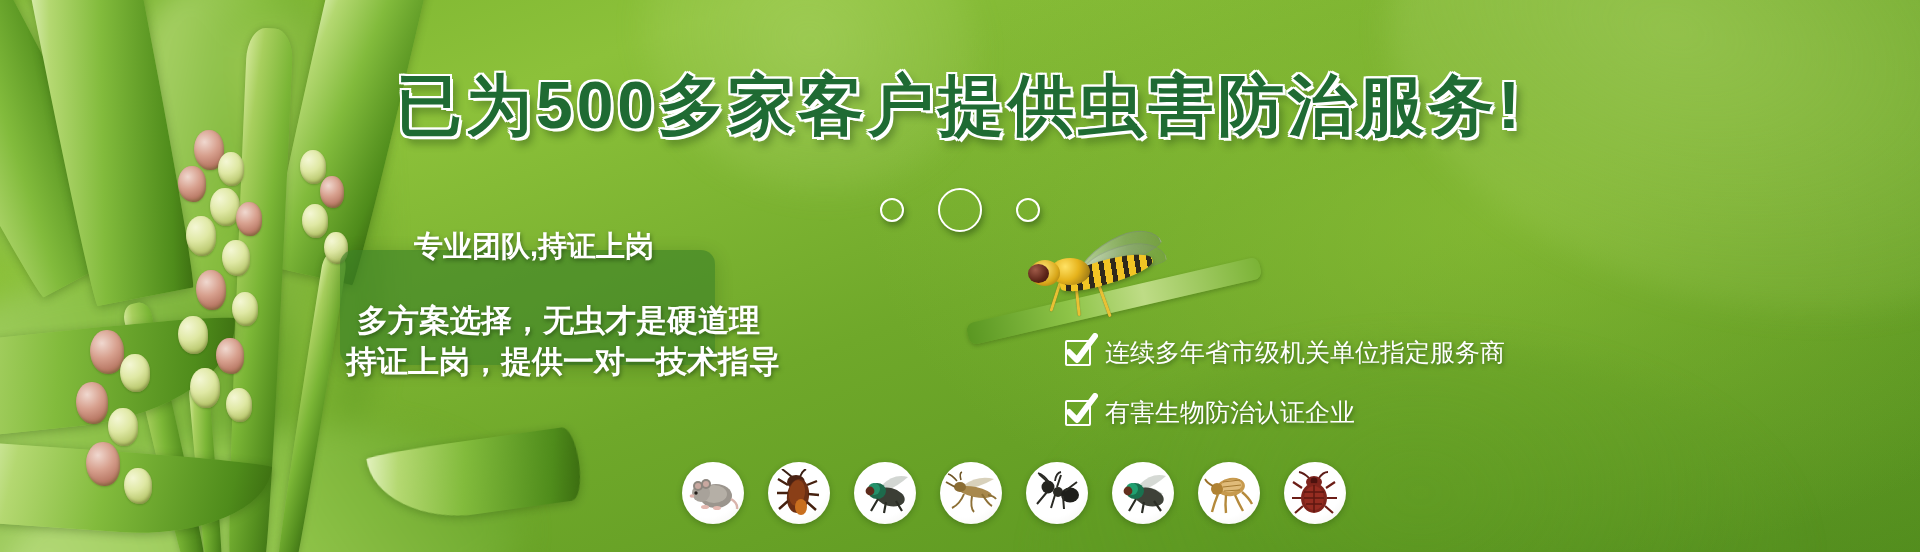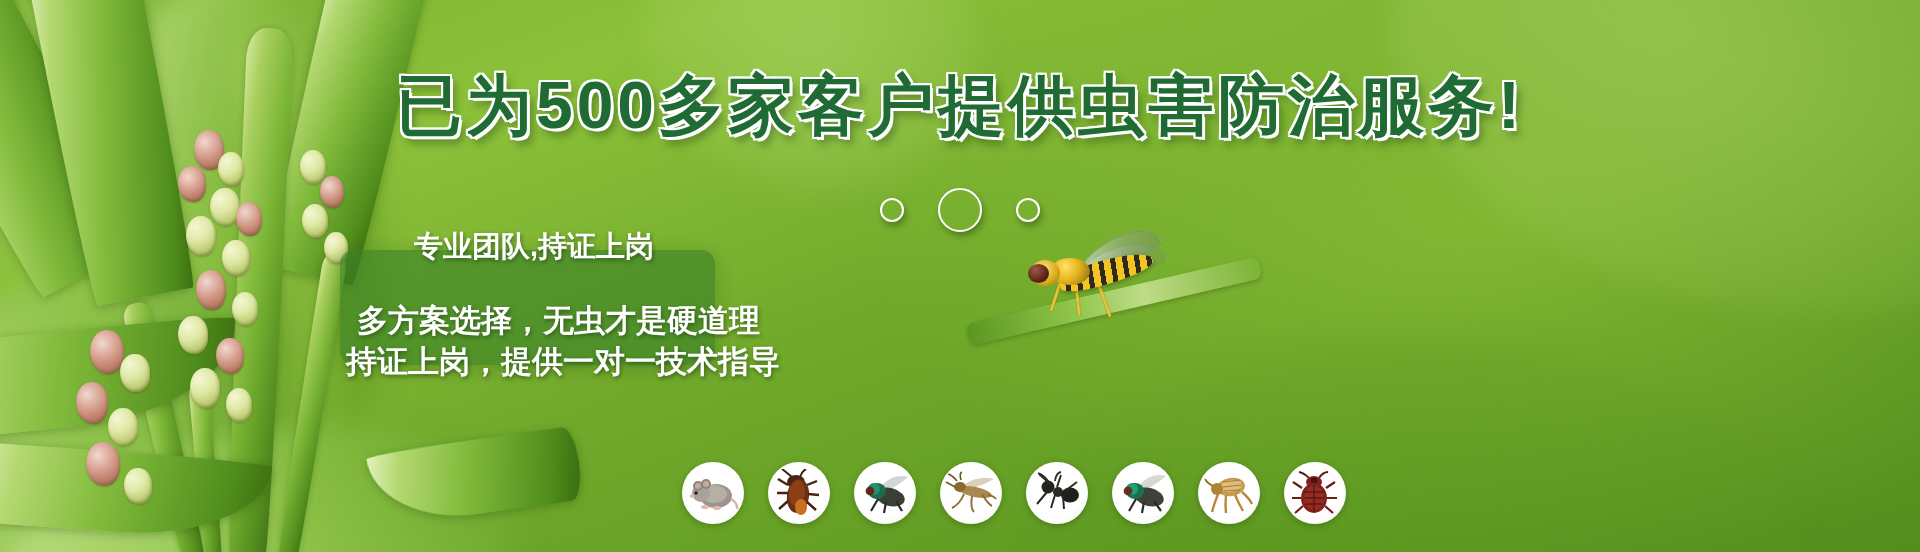--- a/index.html
+++ b/index.html
@@ -287,20 +287,38 @@
     <span class="dot small"></span>
   </div>
 
   <div class="infobox"></div>
   <div class="boxlines">
     <div class="boxline l1">专业团队,持证上岗</div>
     <div class="boxline l2">多方案选择，无虫才是硬道理</div>
     <div class="boxline l3">持证上岗，提供一对一技术指导</div>
   </div>
 
+  <div class="checklist">
+    <div class="checkrow">
+      <span class="checkbox-icon">
+        <svg width="34" height="34" viewBox="0 0 34 34">
+          <path d="M5 19 L13 27 L31 3" stroke="#ffffff" stroke-width="6" fill="none" stroke-linecap="round" stroke-linejoin="round"></path>
+        </svg>
+      </span>
+      <span class="label">连续多年省市级机关单位指定服务商</span>
+    </div>
+    <div class="checkrow">
+      <span class="checkbox-icon">
+        <svg width="34" height="34" viewBox="0 0 34 34">
+          <path d="M5 19 L13 27 L31 3" stroke="#ffffff" stroke-width="6" fill="none" stroke-linecap="round" stroke-linejoin="round"></path>
+        </svg>
+      </span>
+      <span class="label">有害生物防治认证企业</span>
+    </div>
+  </div>
 
   <div class="pestrow">
 
     <div class="pest">
       <svg width="52" height="42" viewBox="0 0 52 42">
         <ellipse cx="29" cy="24" rx="16" ry="12" fill="#9b958d"></ellipse>
         <ellipse cx="27" cy="22" rx="13" ry="9" fill="#b5afa6"></ellipse>
         <circle cx="14" cy="21" r="9" fill="#a8a29a"></circle>
         <circle cx="11" cy="14" r="5" fill="#8d867e"></circle>
         <circle cx="19" cy="12" r="5" fill="#8d867e"></circle>

